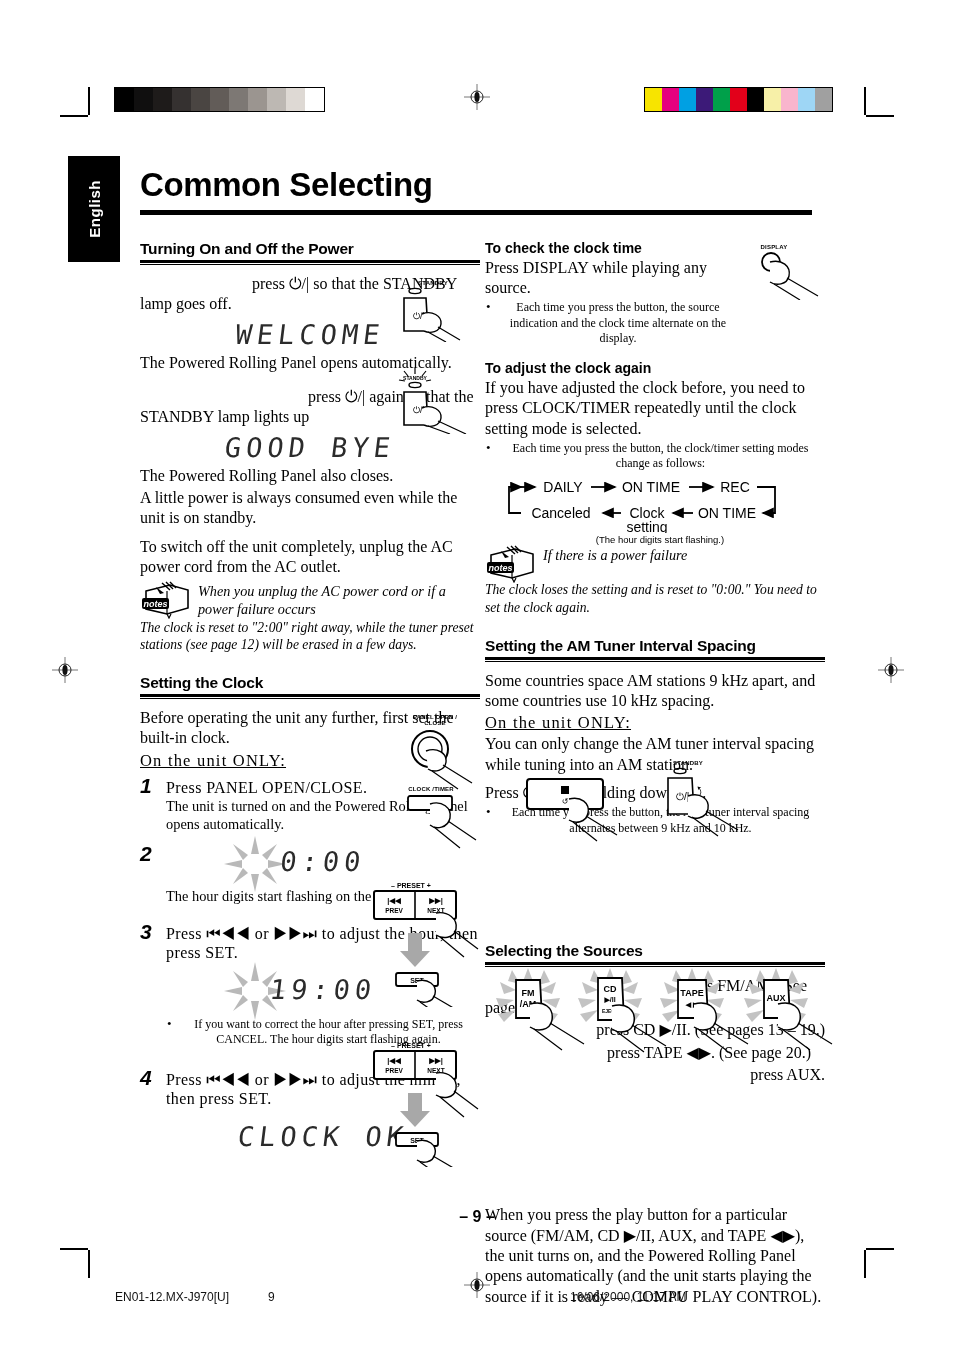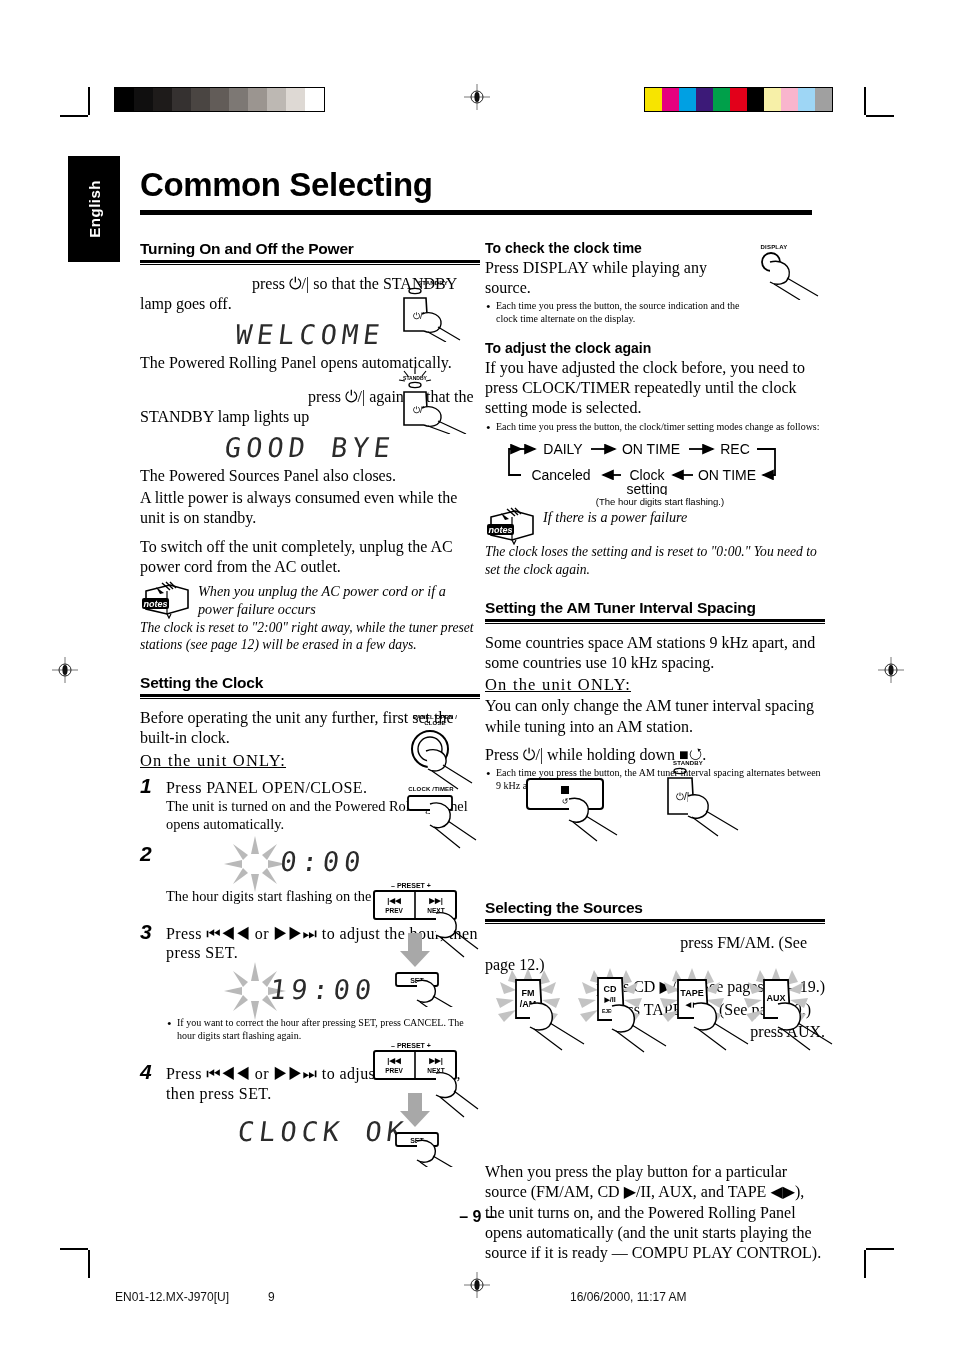--- a/index.html
+++ b/index.html
@@ -36,21 +36,21 @@
             padding-top:1px;margin:0 0 9px 0;}
   h3.sub{font-family:"Liberation Sans",sans-serif;font-weight:bold;font-size:14px;
          margin:0 0 1px 0;line-height:1.2;}
 
   p{margin:0 0 2px 0;font-size:16px;line-height:1.27;}
   .gap{height:12px;}
   .gap-s{height:6px;}
   .gap-l{height:20px;}
 
   ul.bl{margin:0 0 2px 0;padding:0;list-style:none;}
-  ul.bl li{font-size:10px;line-height:1.27;padding-left:11px;position:relative;margin-bottom:0;}
+  ul.bl li{font-size:12px;line-height:1.27;padding-left:11px;position:relative;margin-bottom:0;text-align:center;}
   ul.bl li:before{content:"•";position:absolute;left:1px;top:-1px;font-size:13px;}
 
   .onlyunit{font-size:16.5px;text-decoration:underline;letter-spacing:1.2px;margin:2px 0 1px 0;}
 
   
   .step{position:relative;padding-left:26px;margin-top:7px;}
   .step .num{position:absolute;left:0;top:-4px;font-family:"Liberation Sans",sans-serif;
               font-weight:bold;font-size:21px;font-style:italic;}
   .step .head{font-size:16px;line-height:1.2;letter-spacing:.4px;}
   .step .body{font-size:14.4px;line-height:1.27;}
@@ -169,21 +169,21 @@
     <p>The Powered Rolling Panel opens automatically.</p>
 
     <div class="gap"></div>
 
     <p style="text-indent:168px;">press ⏻/| again so that the STANDBY lamp lights up</p>
 
     <div class="lcd-row">
       <div class="lcd">GOOD BYE</div>
     </div>
 
-    <p>The Powered Sources Panel also closes.</p>
+    <p>The Powered Rolling Panel also closes.</p>
     <p>A little power is always consumed even while the unit is on standby.</p>
 
     <div class="gap-s"></div>
     <p>To switch off the unit completely, unplug the AC power cord from the AC outlet.</p>
 
     <div class="notes-wrap">
       <svg class="notes-ico" viewBox="0 0 54 38">
         <path d="M6 10 L30 4 L48 9 L48 27 L27 33 L6 28 Z" fill="#fff" stroke="#000" stroke-width="1.6"></path>
         <path d="M27 10 L27 33" stroke="#000" stroke-width="1.2"></path>
         <path d="M22 2 L30 9 M26 1 L33 8 M30 1 L36 7" stroke="#000" stroke-width="1.4"></path>

